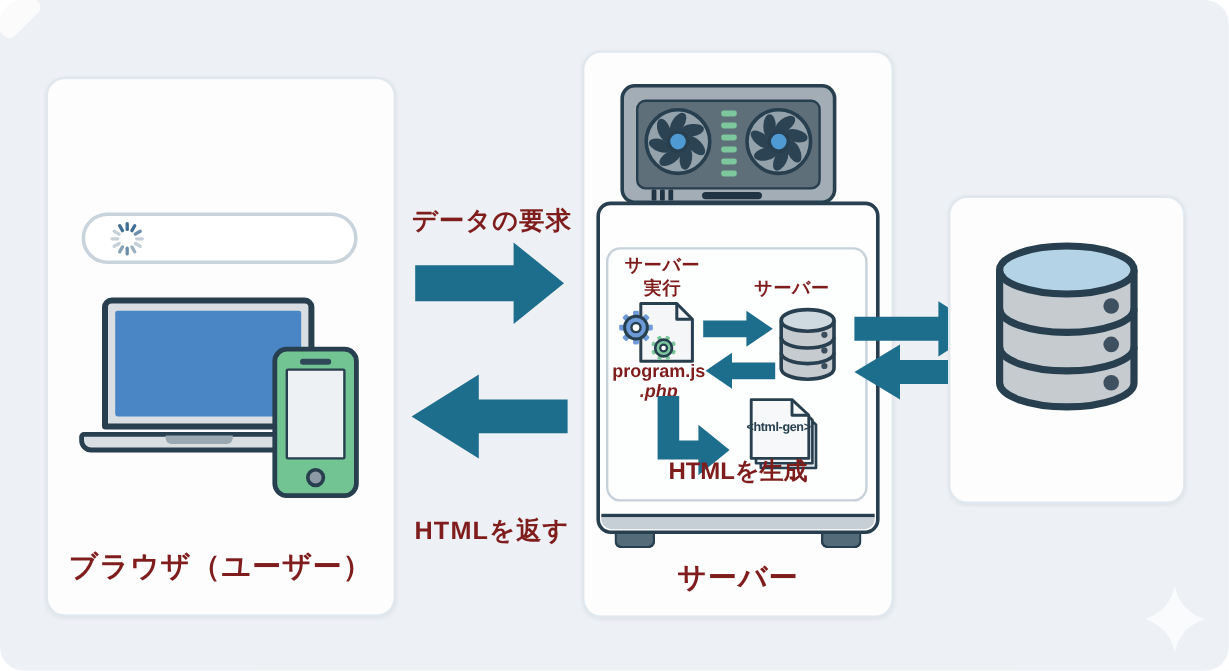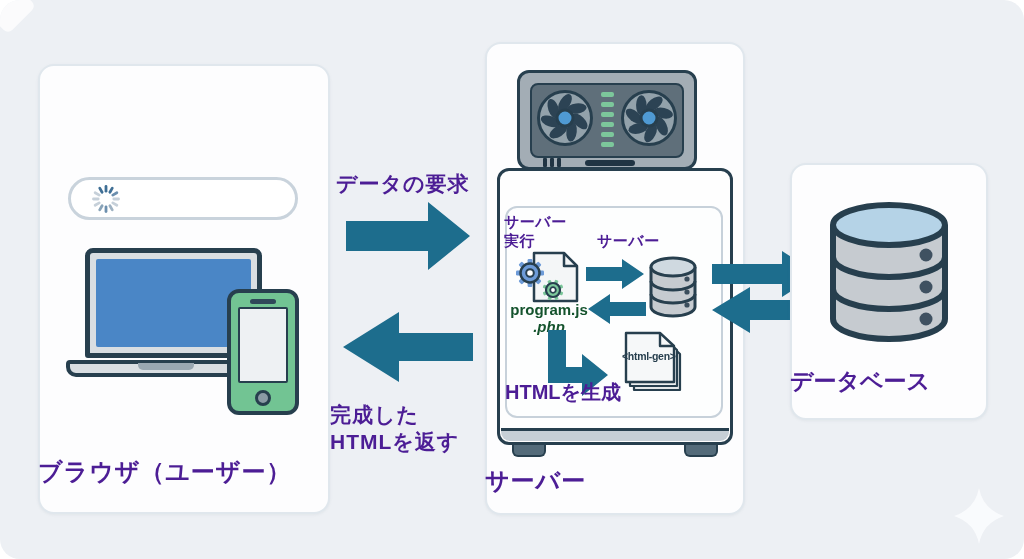--- a/index.html
+++ b/index.html
@@ -6,21 +6,21 @@
   *{box-sizing:border-box;}
   #stage{
     position:relative;width:1024px;height:559px;overflow:hidden;
     background:#edf0f4;border-radius:20px;
     font-family:"Liberation Sans","DejaVu Sans",sans-serif;color:#161616;
   }
   .panel{
     position:absolute;background:#fdfdfe;border:2px solid #e0e7ed;
     border-radius:16px;box-shadow:0 1px 3px rgba(120,135,150,.10);
   }
-  .lbl{position:absolute;font-weight:bold;color:#4c1d95;}
+  .lbl{position:absolute;text-align:center;font-weight:bold;color:#7f1d1d;}
   .lbl-lg{font-size:24px;letter-spacing:1px;}
   .lbl-md{font-size:21px;letter-spacing:1px;}
   .lbl-sm{font-size:15px;line-height:19px;letter-spacing:0.5px;}
   svg{position:absolute;overflow:visible;}
   .arrow-fill{fill:#1d6d8d;}
   
   .urlbar{
     position:absolute;left:68px;top:177px;width:230px;height:43px;
     background:#ffffff;border:3px solid #c9d3dc;border-radius:22px;
     display:flex;align-items:center;padding:0 12px 0 20px;
@@ -70,21 +70,21 @@
     background:#c6cfd6;border-top:3px solid #273f4e;border-radius:0 0 9px 9px;
   }
   .foot{
     position:absolute;width:34px;height:12px;top:445px;
     background:#546b7a;border:2px solid #273f4e;border-top:none;border-radius:0 0 6px 6px;
   }
   .sub-panel{
     position:absolute;left:505px;top:206px;width:218px;height:212px;
     background:#fdfefe;border:2px solid #c7d1da;border-radius:12px;
   }
-  .mono-file{font-weight:bold;font-size:15px;line-height:17px;text-align:center;position:absolute;color:#14532d;}
+  .mono-file{font-weight:bold;font-size:15px;line-height:17px;text-align:center;position:absolute;color:#7f1d1d;}
   .htmlgen-text{position:absolute;left:622px;top:350px;width:62px;text-align:left;font-size:10.5px;font-weight:bold;color:#273f4e;letter-spacing:-0.3px;}
   .sparkle-tl{position:absolute;left:-12px;top:-14px;width:40px;height:40px;background:#ffffff;opacity:.75;border-radius:6px;transform:rotate(45deg);}
 </style>
 </head>
 <body>
 
 <div id="stage">
 
   <div class="sparkle-tl"></div>
   <svg style="left:954px;top:488px;" width="50" height="56" viewBox="0 0 50 56">
@@ -127,21 +127,20 @@
   <div class="lbl lbl-lg" style="left:38px;top:456px;width:292px;">ブラウザ（ユーザー）</div>
 
   <div class="lbl lbl-md" style="left:336px;top:170px;width:148px;">データの要求</div>
   <svg style="left:346px;top:202px;" width="124" height="68" viewBox="0 0 124 68">
     <polygon class="arrow-fill" points="0,19 82,19 82,0 124,34 82,68 82,49 0,49"></polygon>
   </svg>
 
   <svg style="left:343px;top:312px;" width="130" height="70" viewBox="0 0 130 70">
     <polygon class="arrow-fill" points="130,21 56,21 56,0 0,35 56,70 56,49 130,49"></polygon>
   </svg>
-  <div class="lbl lbl-md" style="left:330px;top:401px;width:160px;">完成した</div>
   <div class="lbl lbl-md" style="left:330px;top:428px;width:160px;">HTMLを返す</div>
 
   <div class="panel" style="left:485px;top:42px;width:260px;height:473px;"></div>
 
   <div class="server-shell"></div>
   <div class="fan-panel"></div>
 
   <svg style="left:536px;top:89px;" width="58" height="58" viewBox="0 0 58 58">
     <circle cx="29" cy="29" r="26.5" fill="#93a2ab" stroke="#273f4e" stroke-width="3"></circle>
     <g>
@@ -302,15 +301,14 @@
   <svg style="left:826px;top:199px;" width="126" height="152" viewBox="0 0 126 152">
     <path d="M7,26 L7,120 A56,20 0 0 0 119,120 L119,26" fill="#c6cbd0" stroke="#273f4e" stroke-width="6"></path>
     <ellipse cx="63" cy="26" rx="56" ry="20" fill="#b5d3e7" stroke="#273f4e" stroke-width="6"></ellipse>
     <path d="M7,58 A56,20 0 0 0 119,58" fill="none" stroke="#273f4e" stroke-width="6"></path>
     <path d="M7,90 A56,20 0 0 0 119,90" fill="none" stroke="#273f4e" stroke-width="6"></path>
     <circle cx="100" cy="56" r="6.5" fill="#3f5161"></circle>
     <circle cx="100" cy="88" r="6.5" fill="#3f5161"></circle>
     <circle cx="100" cy="120" r="6.5" fill="#3f5161"></circle>
   </svg>
 
-  <div class="lbl" style="left:790px;top:366px;width:198px;font-size:23px;font-weight:bold;">データベース</div>
 
 </div>
 
 </body></html>

